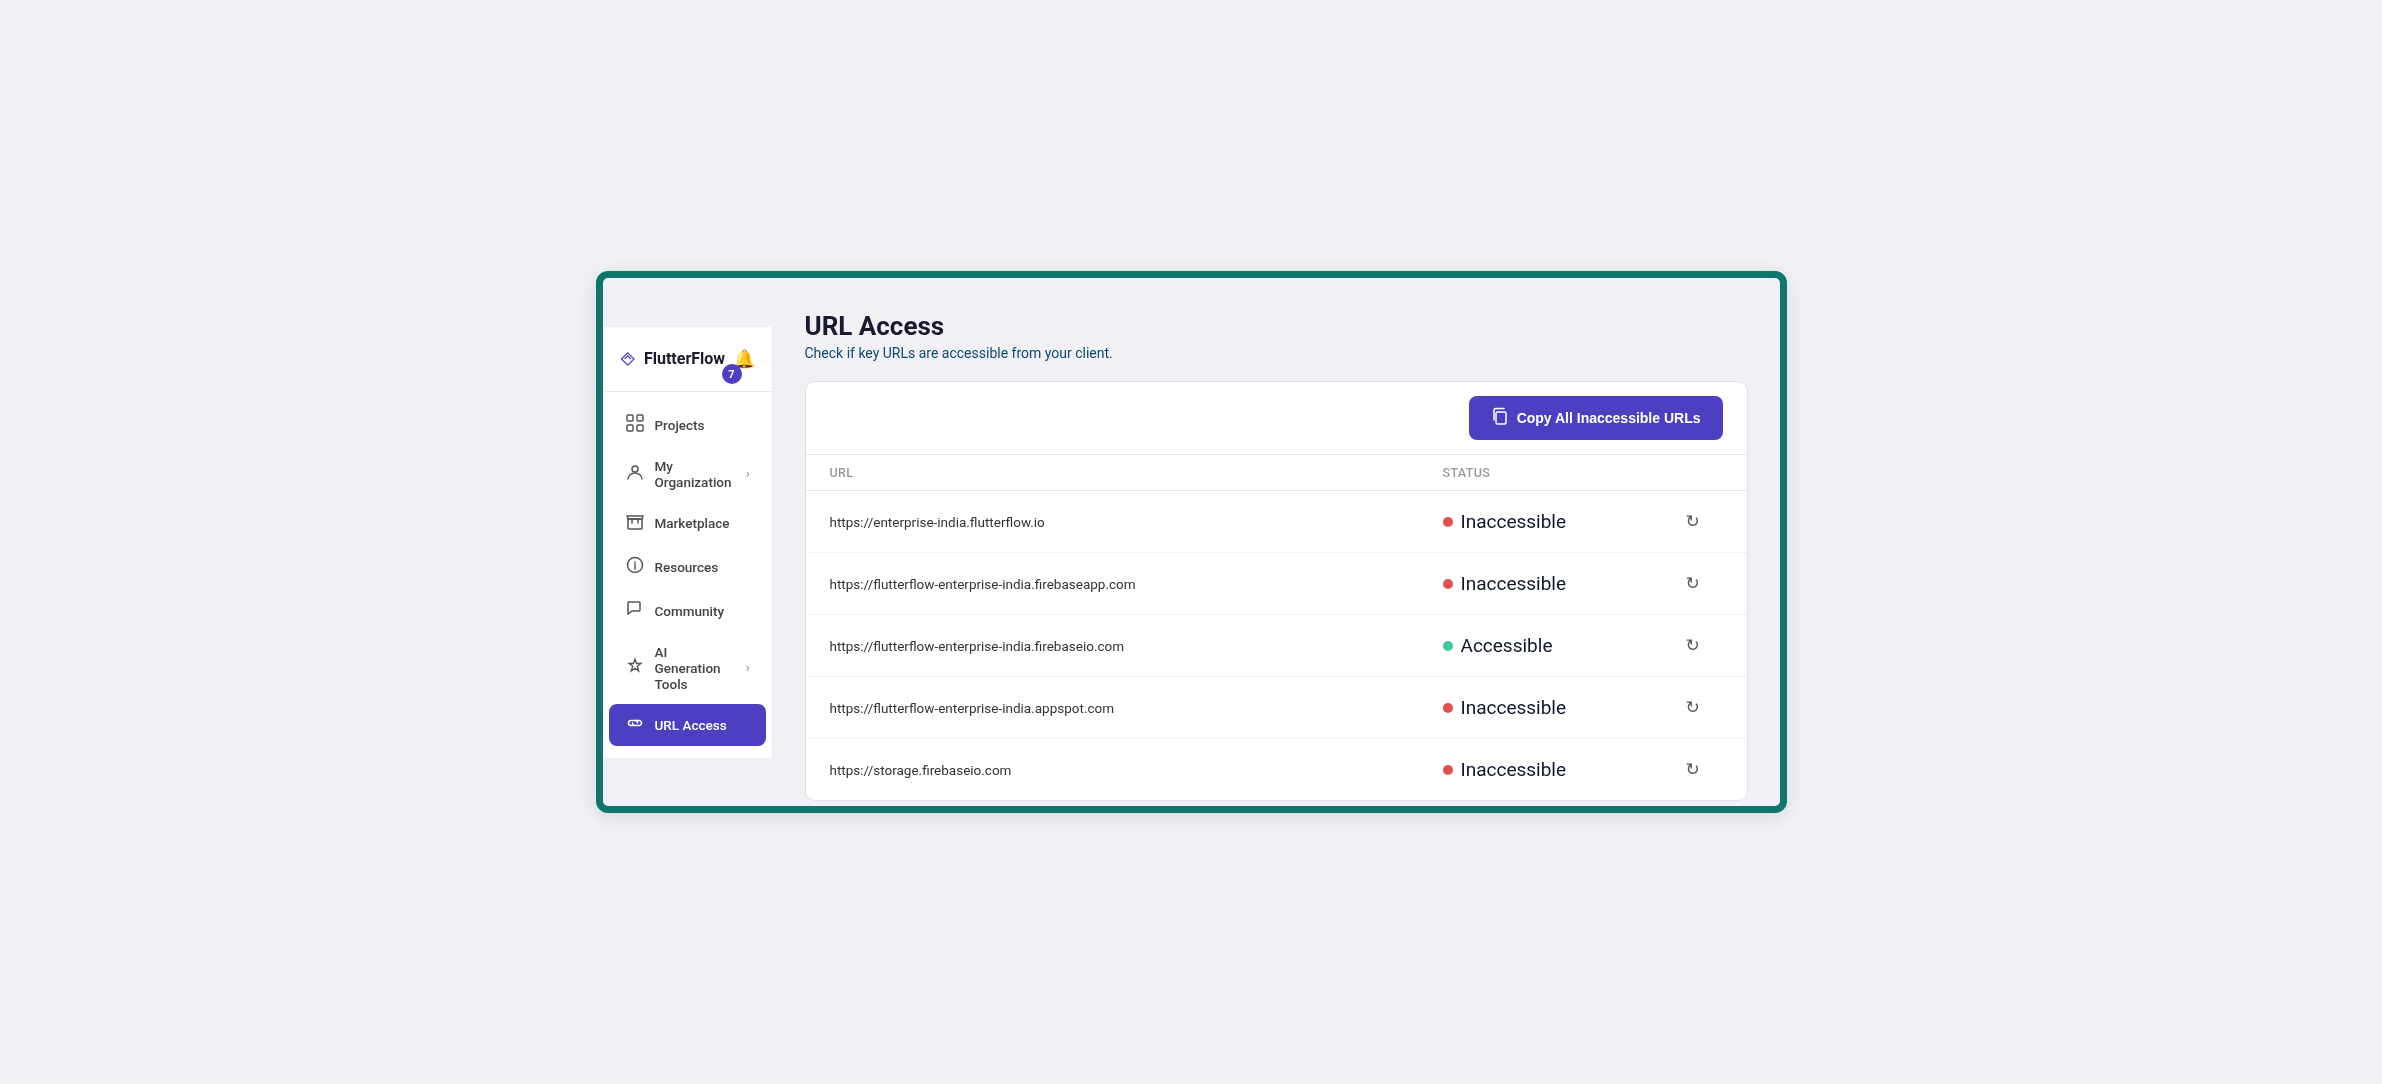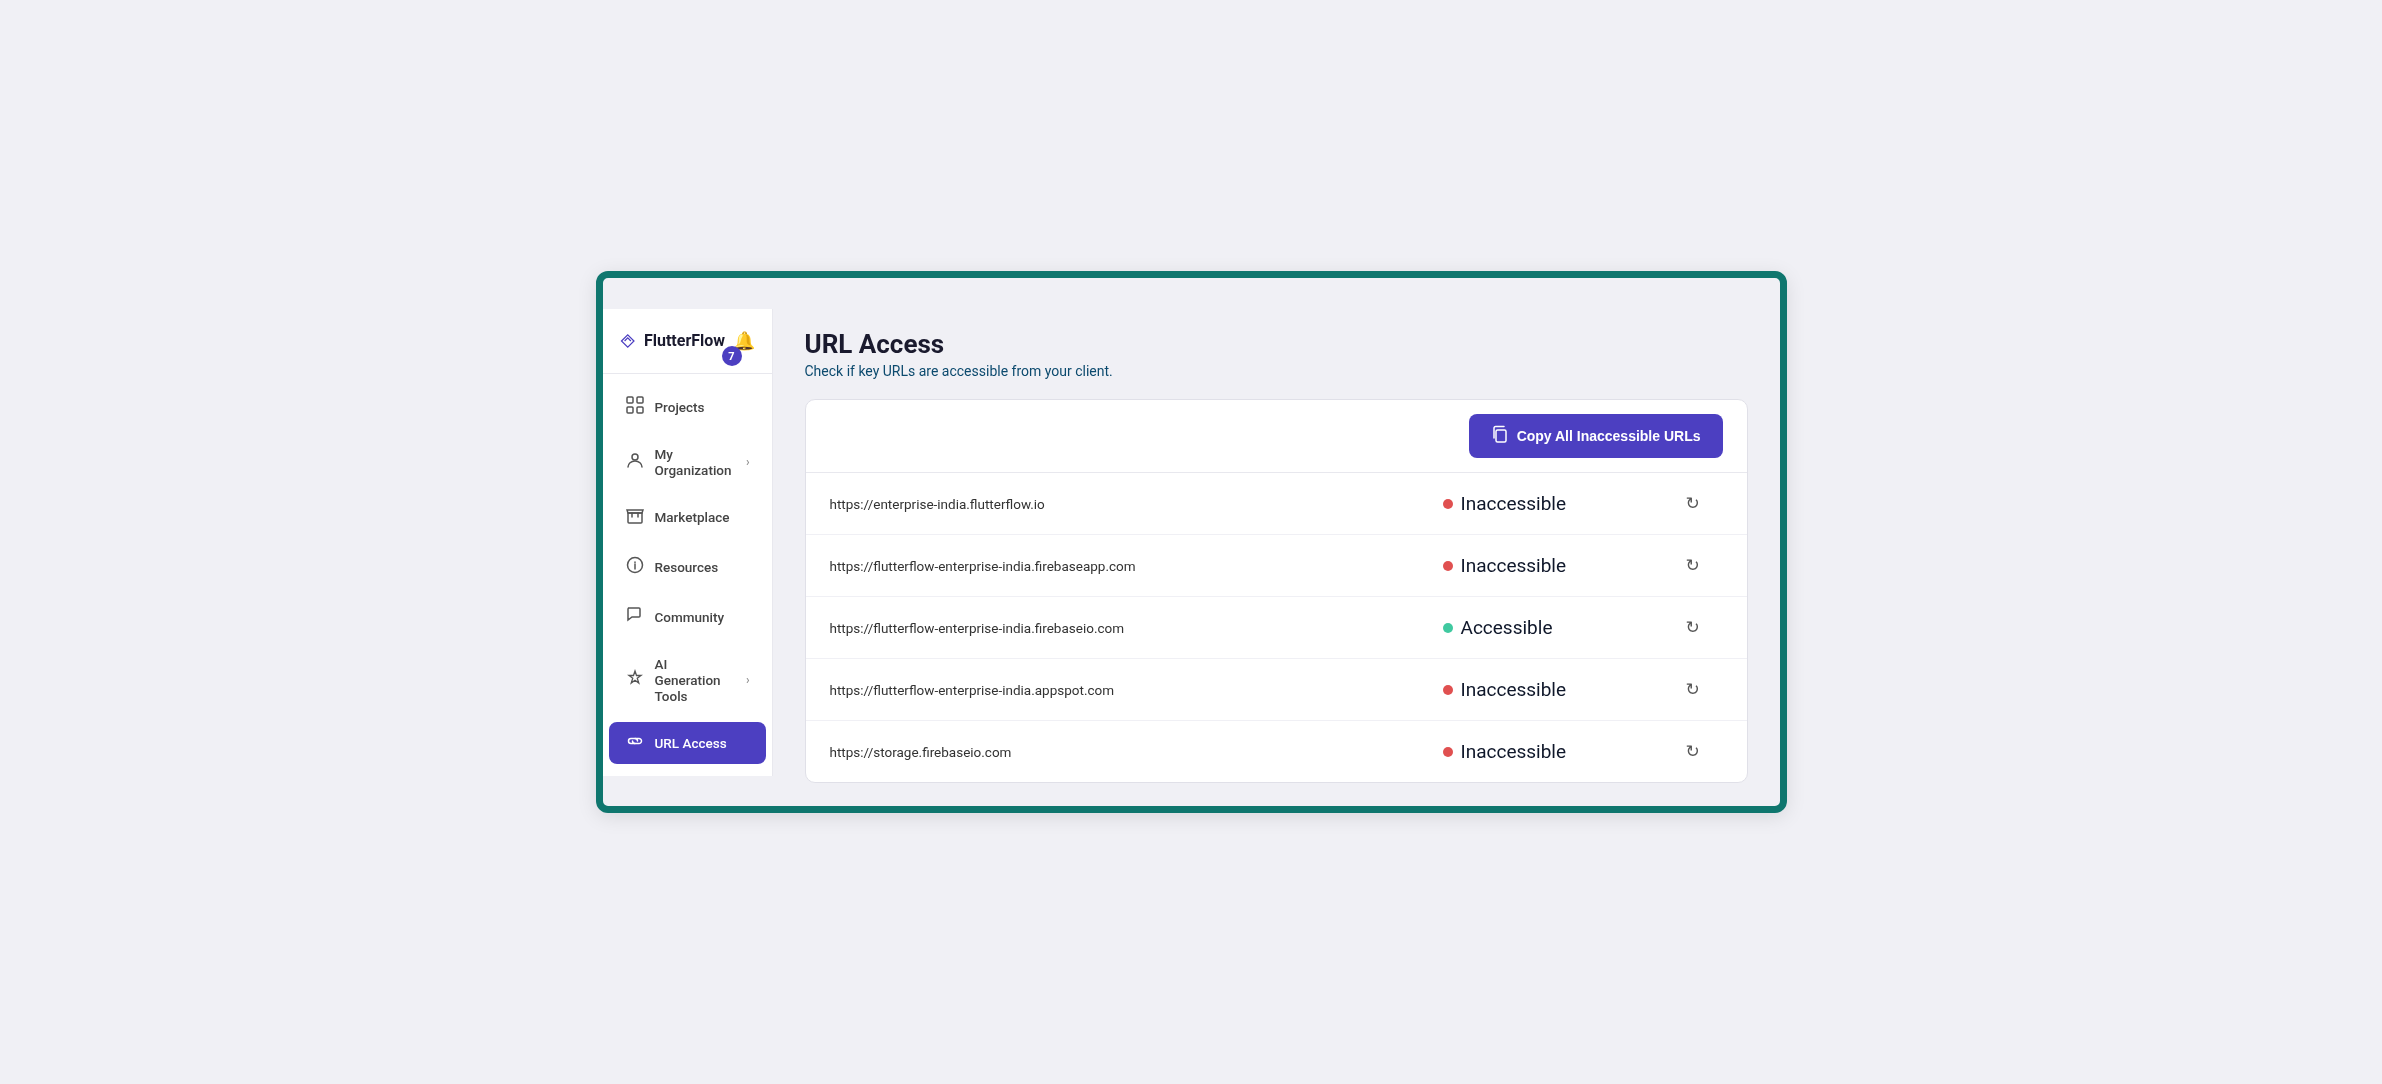--- a/index.html
+++ b/index.html
@@ -57,21 +57,21 @@
       font-size: 11px;
       font-weight: 700;
       display: flex;
       align-items: center;
       justify-content: center;
     }
     .sidebar-nav {
       padding: 12px 0;
       display: flex;
       flex-direction: column;
-      gap: 8px;
+      gap: 2px;
       flex: 1;
     }
     .nav-item {
       display: flex;
       align-items: center;
       gap: 10px;
       padding: 10px 16px;
       cursor: pointer;
       border-radius: 8px;
       margin: 0 6px;
@@ -327,20 +327,25 @@
           <span class="copy-btn-icon">
             <svg width="18" height="18" viewBox="0 0 18 18" fill="none" xmlns="http://www.w3.org/2000/svg">
               <rect x="5" y="5" width="10" height="12" rx="1.5" stroke="white" stroke-width="1.5"></rect>
               <path d="M3 13V3a1.5 1.5 0 011.5-1.5H13" stroke="white" stroke-width="1.5" stroke-linecap="round"></path>
             </svg>
           </span>
           <span>Copy All Inaccessible URLs</span>
         </button>
       </div>
 
+      <div class="table-header">
+        <div class="table-header-cell">URL</div>
+        <div class="table-header-cell">Status</div>
+        <div class="table-header-cell"></div>
+      </div>
 
       <div class="table-body">
 
       <div class="table-row">
     <div class="url-cell">https://enterprise-india.flutterflow.io</div>
     <div class="status-cell">
       <div class="status-dot inaccessible"></div>
       <span>Inaccessible</span>
     </div>
     <div class="action-cell">

